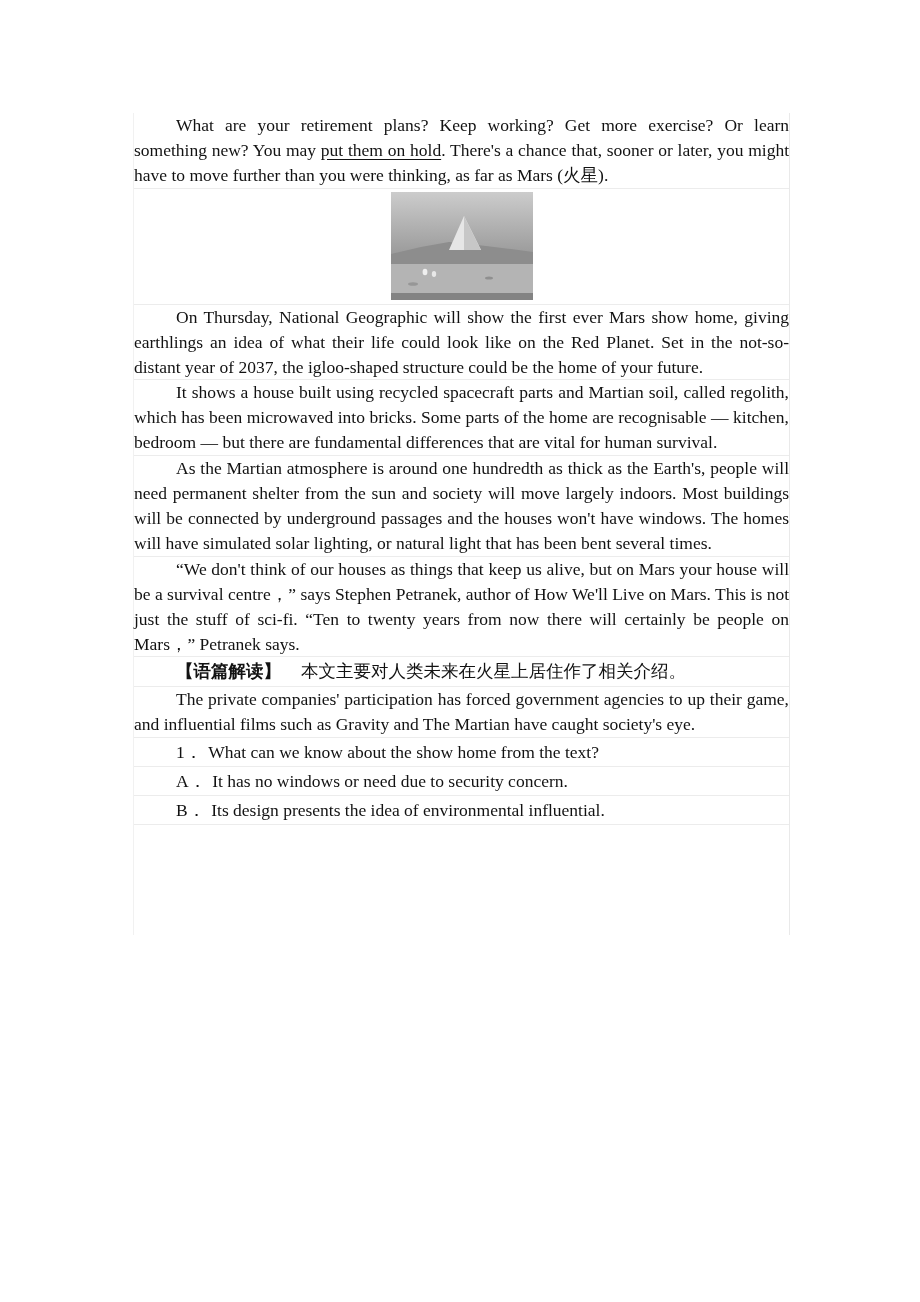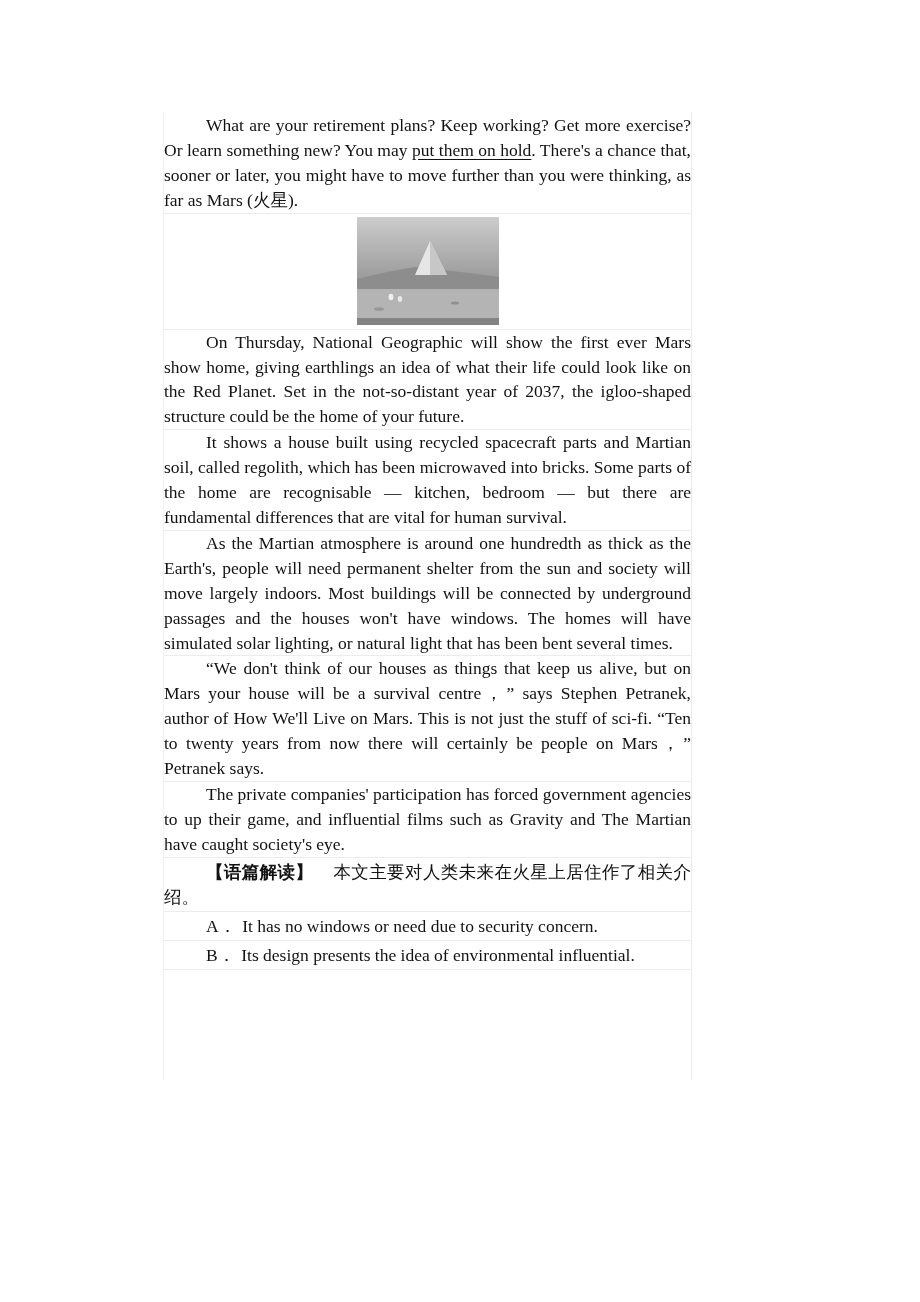--- a/index.html
+++ b/index.html
@@ -4,24 +4,23 @@
 <style>
   html,body{margin:0;padding:0;background:#ffffff;}
   body{
     width:920px;height:1302px;
     font-family:"Liberation Serif","DejaVu Serif",serif;
     color:#121212;
     position:relative;
   }
   .page{position:relative;width:920px;height:1302px;background:#ffffff;overflow:hidden;}
   .content{
-    position:absolute;left:133px;top:113px;width:529px;
+    position:absolute;left:133px;top:113px;width:657px;
     border-left:1px solid #f1f1f1;border-right:1px solid #e9e9e9;
     box-sizing:border-box;
-    margin-left:30px;
   }
   .row{border-bottom:1px solid #ececec;}
   .para{
     margin:0;
     font-size:17.5px;
     line-height:24.9px;
     text-align:justify;
     text-indent:42px;
   }
   .underline{text-decoration:underline;text-underline-offset:3px;}
@@ -77,28 +76,31 @@
     </div>
     <div class="row">
       <p class="para">It shows a house built using recycled spacecraft parts and Martian soil, called regolith, which has been microwaved into bricks. Some parts of the home are recognisable — kitchen, bedroom — but there are fundamental differences that are vital for human survival.</p>
     </div>
     <div class="row">
       <p class="para">As the Martian atmosphere is around one hundredth as thick as the Earth's, people will need permanent shelter from the sun and society will move largely indoors. Most buildings will be connected by underground passages and the houses won't have windows. The homes will have simulated solar lighting, or natural light that has been bent several times.</p>
     </div>
     <div class="row">
       <p class="para">“We don't think of our houses as things that keep us alive, but on Mars your house will be a survival centre，” says Stephen Petranek, author of How We'll Live on Mars. This is not just the stuff of sci-fi. “Ten to twenty years from now there will certainly be people on Mars，” Petranek says.</p>
     </div>
+    <div class="row analysis-row">
+      <p class="para"><span class="analysis-label">【语篇解读】</span><span>本文主要对人类未来在火星上居住作了相关介绍。</span></p>
+    </div>
+
     <div class="row">
       <p class="para">The private companies' participation has forced government agencies to up their game, and influential films such as Gravity and The Martian have caught society's eye.</p>
     </div>
 
-    <div class="row analysis-row">
-      <p class="para"><span class="analysis-label">【语篇解读】</span><span>本文主要对人类未来在火星上居住作了相关介绍。</span></p>
+    <div class="row q-row">
+      <p><span class="q-label">1．</span><span>What can we know about the show home from the text?</span></p>
     </div>
-
     <div class="row q-row">
       <p><span class="q-label">A．</span><span>It has no windows or need due to security concern.</span></p>
     </div>
     <div class="row q-row">
       <p><span class="q-label">B．</span><span>Its design presents the idea of environmental influential.</span></p>
     </div>
 
     <div class="spacer"></div>
   </div>
 </div>

